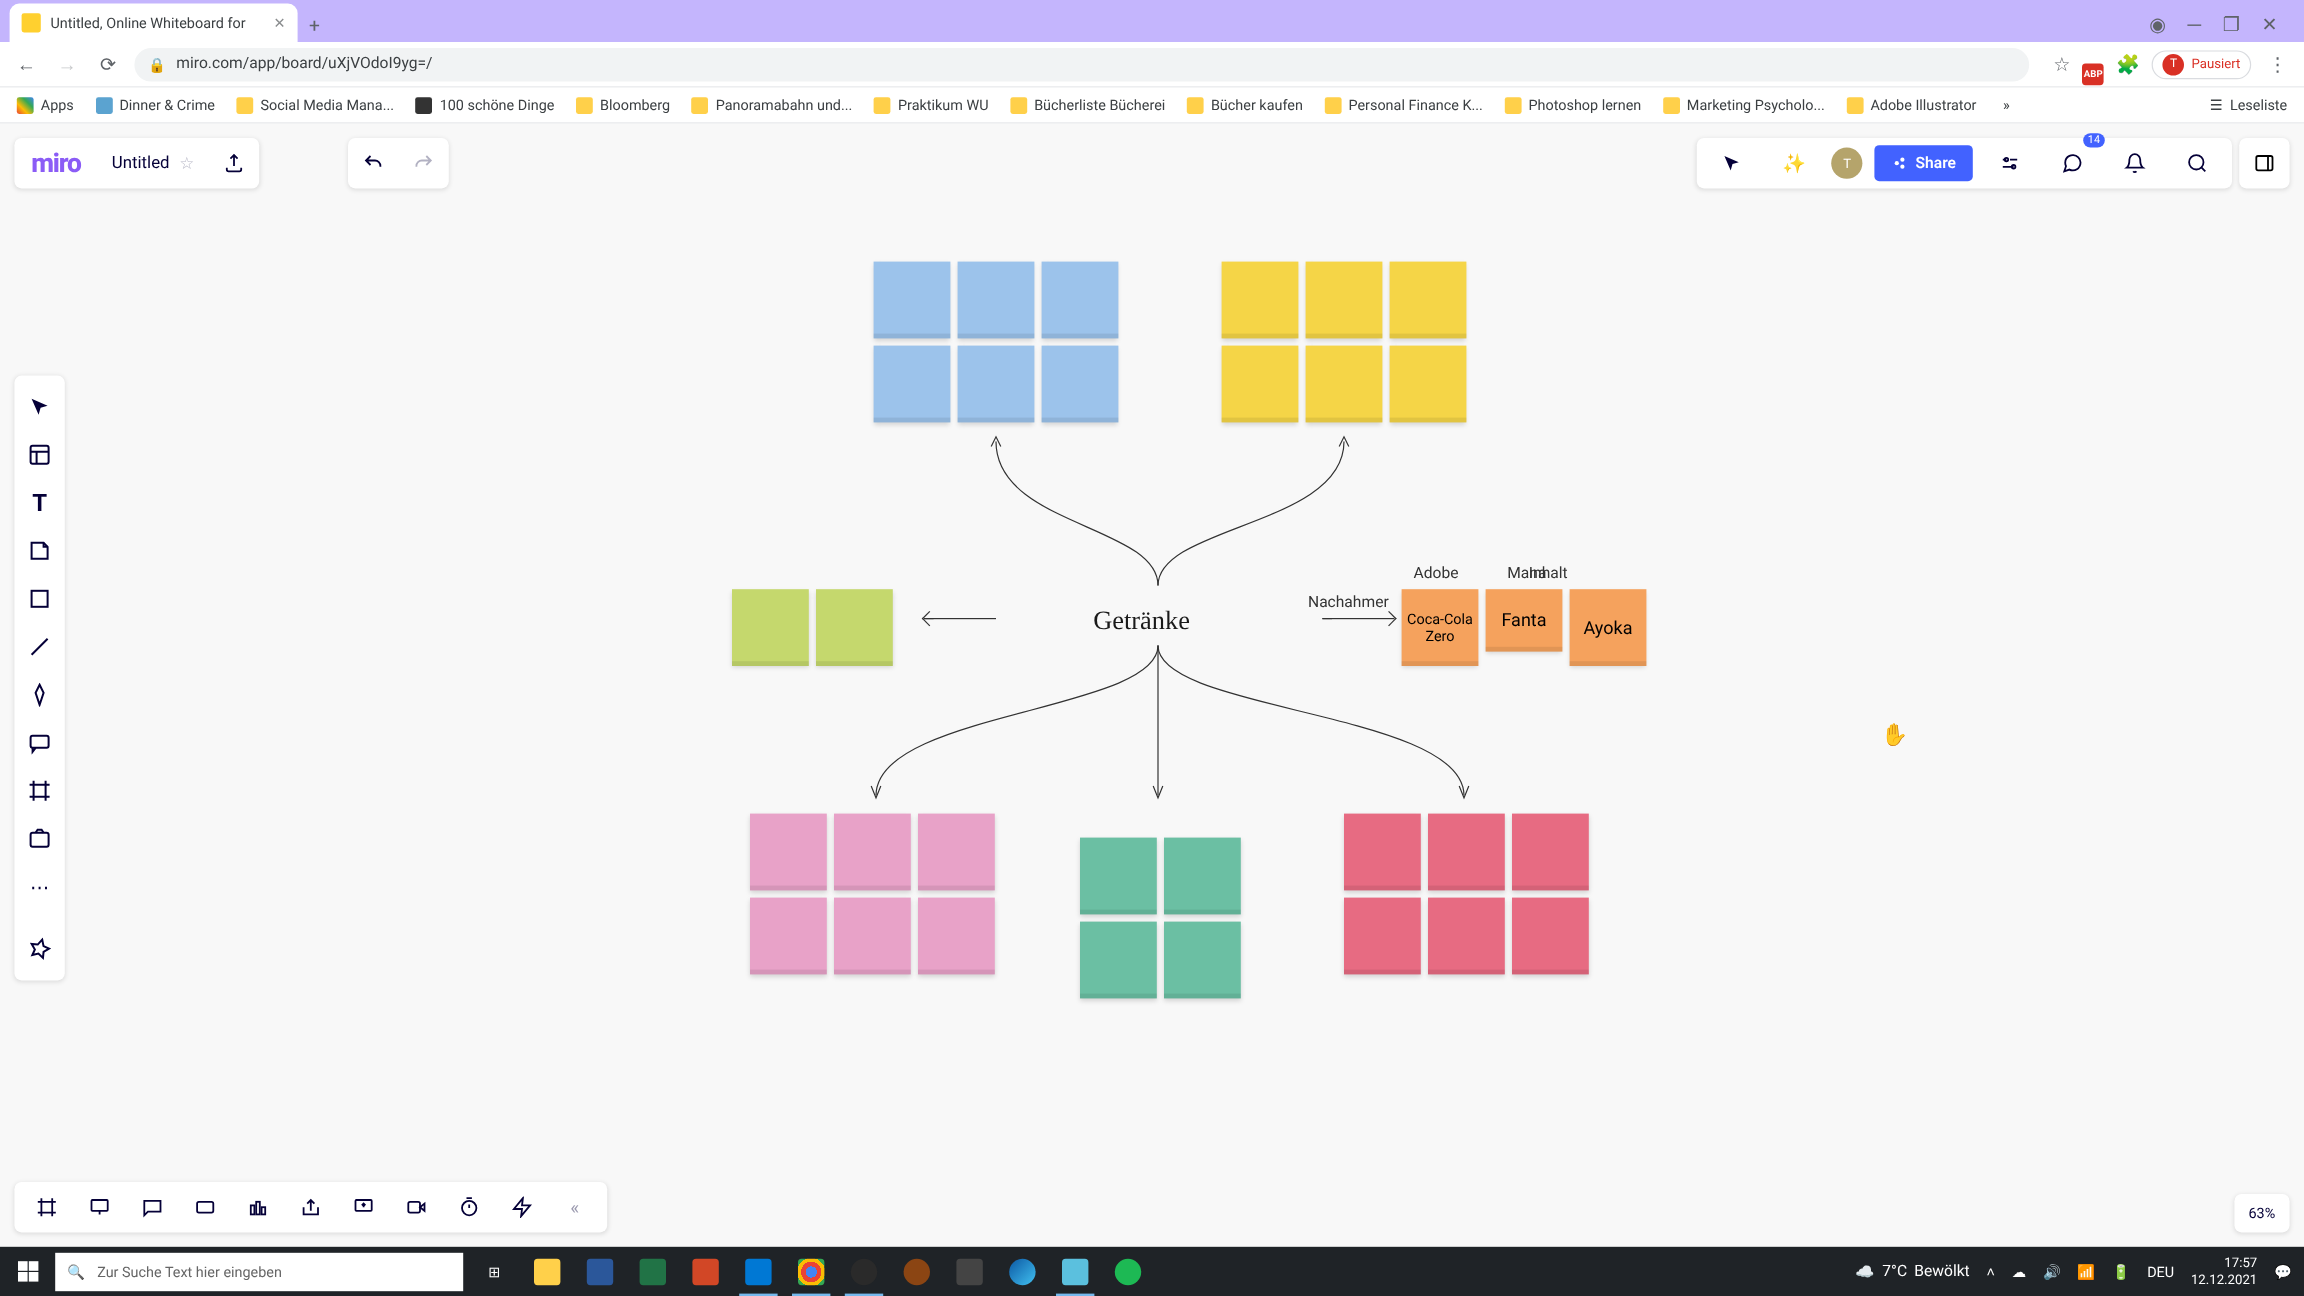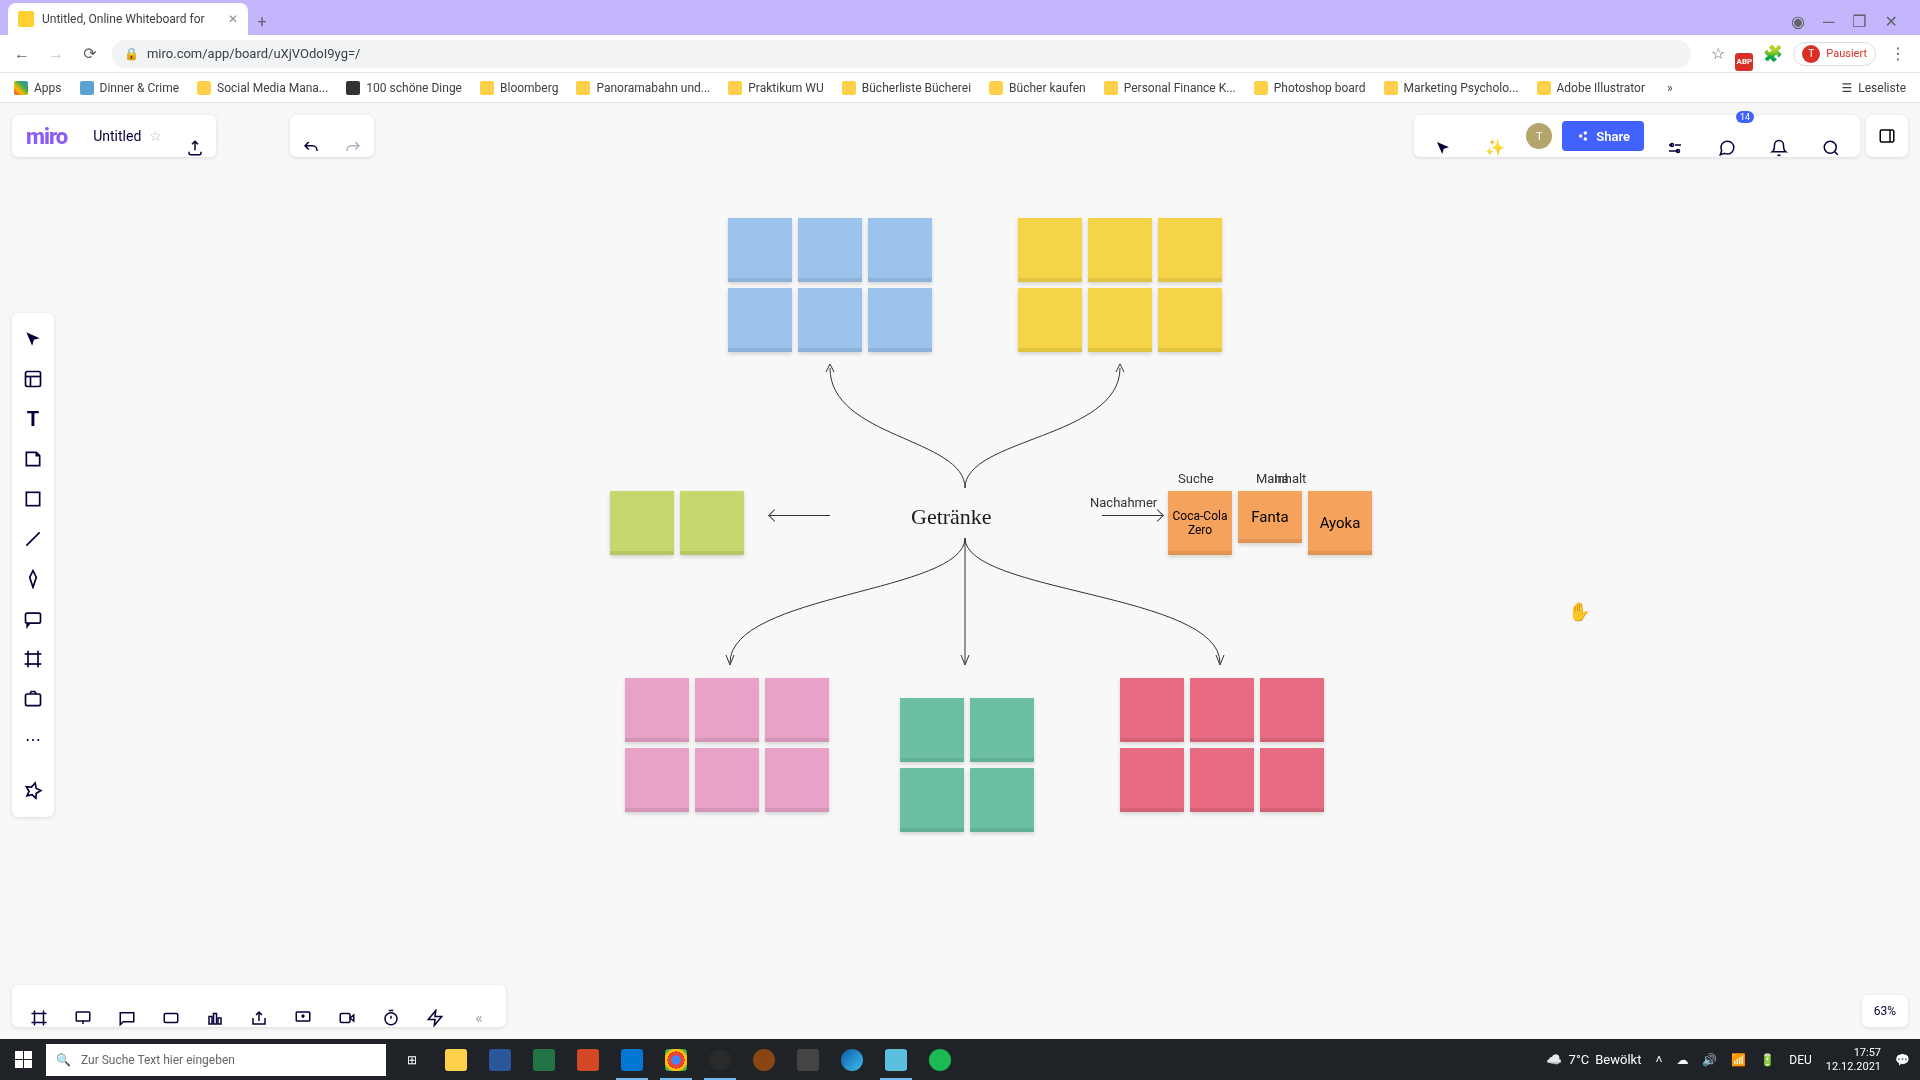--- a/index.html
+++ b/index.html
@@ -30,21 +30,21 @@
 .bm-folder { background: #ffd04a; }
 .bm-leseliste { margin-left: auto; }
 
 
 .miro-surface { position: absolute; top: 103px; left: 0; right: 0; bottom: 41px; background: #f8f8f8; }
 .panel { position: absolute; background: #fff; border-radius: 6px; box-shadow: 0 1px 4px rgba(0,0,0,.12); display: flex; align-items: center; }
 .top-left { top: 12px; left: 12px; height: 42px; gap: 0; }
 .logo { font-weight: 800; font-size: 22px; padding: 0 14px; letter-spacing: -1px; color: #8b5cf6; }
 .board-name { padding: 0 12px; font-size: 14px; color: #050038; display: flex; align-items: center; gap: 8px; }
 .fav { opacity: .3; }
-.ico-btn { width: 42px; height: 42px; display: flex; align-items: flex-end; justify-content: center; color: #050038; }
+.ico-btn { width: 42px; height: 42px; display: flex; align-items: center; justify-content: center; color: #050038; }
 
 .top-right { top: 12px; right: 60px; height: 42px; padding: 0 8px; gap: 10px; }
 .avatar-sm { width: 26px; height: 26px; border-radius: 50%; background: #b5a46b; color: #fff; font-size: 11px; display: flex; align-items: center; justify-content: center; }
 .share-btn { height: 30px; background: #4262ff; color: #fff; border-radius: 4px; padding: 0 14px; font-size: 13px; font-weight: 600; display: flex; align-items: center; gap: 6px; }
 .badge { position: relative; }
 .badge-num { position: absolute; top: -4px; right: -6px; background: #4262ff; color: #fff; font-size: 9px; border-radius: 8px; padding: 1px 4px; }
 .activities { top: 12px; right: 12px; width: 42px; height: 42px; justify-content: center; }
 
 .toolbar-left { top: 210px; left: 12px; width: 42px; flex-direction: column; padding: 8px 0; gap: 4px; }
 .tb-item { width: 42px; height: 36px; display: flex; align-items: center; justify-content: center; color: #050038; }
@@ -153,21 +153,21 @@
   <div class="bm">
       <span class="bm-ico bm-folder"></span>
       <span>Bücher kaufen</span>
     </div>
   <div class="bm">
       <span class="bm-ico bm-folder"></span>
       <span>Personal Finance K...</span>
     </div>
   <div class="bm">
       <span class="bm-ico bm-folder"></span>
-      <span>Photoshop board</span>
+      <span>Photoshop lernen</span>
     </div>
   <div class="bm">
       <span class="bm-ico bm-folder"></span>
       <span>Marketing Psycholo...</span>
     </div>
   <div class="bm">
       <span class="bm-ico bm-folder"></span>
       <span>Adobe Illustrator</span>
     </div>
   <span style="margin-left:4px">»</span>
@@ -385,21 +385,21 @@
   </div>
 
   <div class="canvas">
 
     <div class="center-label" style="left:911px;top:401px">Getränke</div>
 
     <div class="arrow-h arrow-left" style="left:770px;top:412px;width:60px"></div>
     <div class="arrow-h arrow-right" style="left:1102px;top:412px;width:60px"></div>
     <div class="small-label" style="left:1090px;top:392px">Nachahmer</div>
 
-    <div class="small-label" style="left:1178px;top:368px">Suche</div>
+    <div class="small-label" style="left:1178px;top:368px">Adobe</div>
     <div class="small-label" style="left:1256px;top:368px">Mana</div>
     <div class="small-label" style="left:1274px;top:368px">Inhalt</div>
 
     <div class="sticky" style="left:1168px;top:388px;width:64px;height:64px;background:#f5a25d;font-size:12px">Coca-Cola Zero</div>
     <div class="sticky" style="left:1238px;top:388px;width:64px;height:52px;background:#f5a25d">Fanta</div>
     <div class="sticky" style="left:1308px;top:388px;width:64px;height:64px;background:#f5a25d">Ayoka</div>
 
     <div class="sticky" style="left:610px;top:388px;width:64px;height:64px;background:#c5d86d"></div>
     <div class="sticky" style="left:680px;top:388px;width:64px;height:64px;background:#c5d86d"></div>
 

